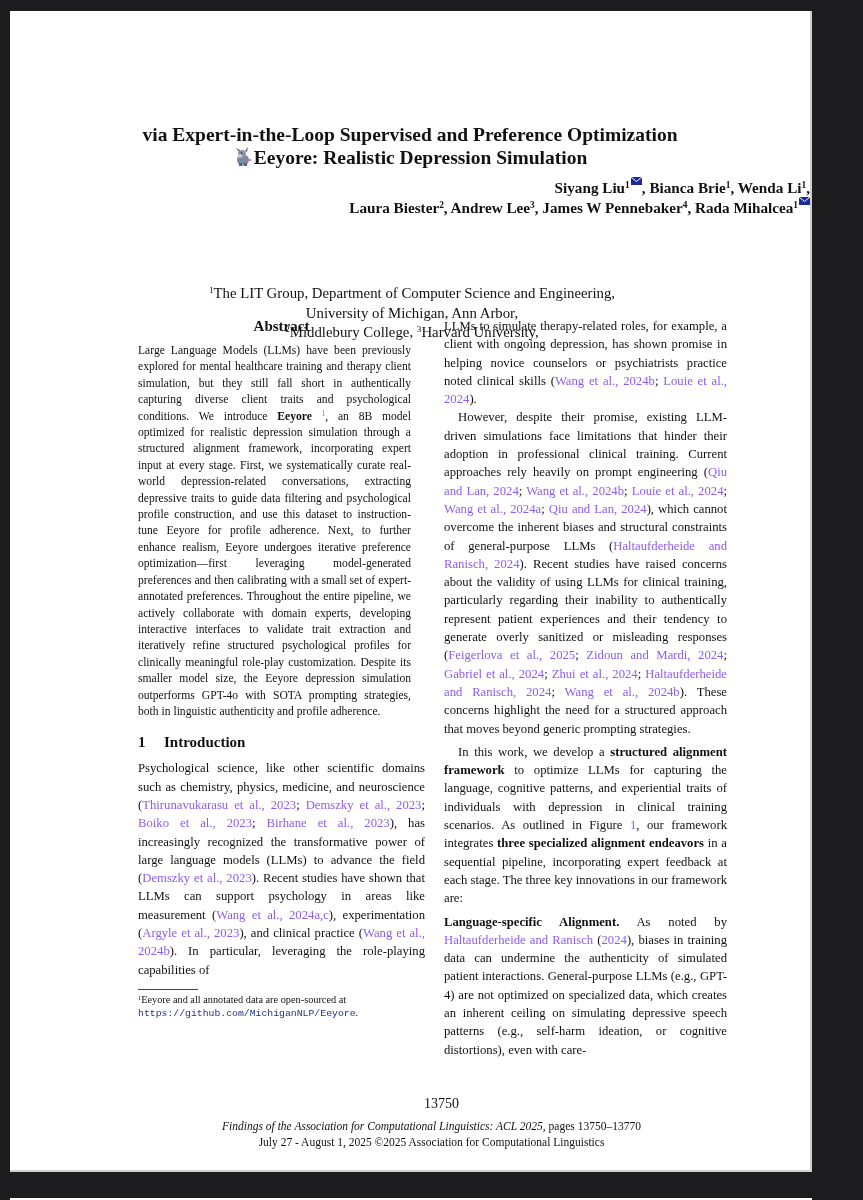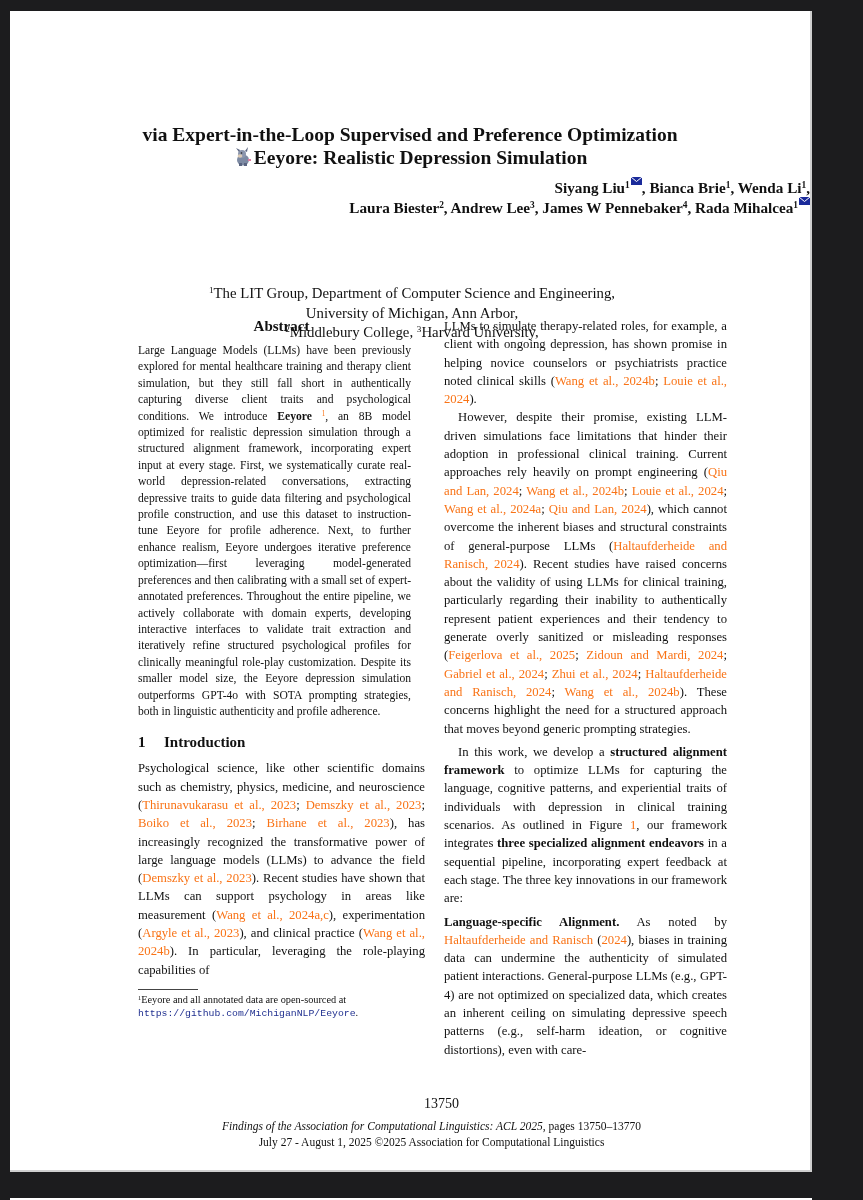--- a/index.html
+++ b/index.html
@@ -74,21 +74,21 @@
   #right-col { left: 444px; top: 317px; width: 283px; }
   .abstract-heading {
     text-align: center; font-weight: bold; font-size: 15px;
     margin: 0 0 7px 0; line-height: 20px;
   }
   .abstract-body { font-size: 11.6px; line-height: 16.4px; padding: 0 14px 0 0; text-align: justify;}
   .section-heading {
     font-weight: bold; font-size: 15px; margin: 12px 0 7px 0; line-height: 20px;
   }
   .section-heading .num { display: inline-block; width: 26px; }
-  .cite { color: #f97316; }
+  .cite { color: #8b5cf6; }
   .indent { text-indent: 14px; }
   .mt { margin-top: 5px !important; }
   .footnote-rule {
     width: 60px; border-top: 1px solid #444; margin: 10px 0 3px 0;
   }
   .footnote { font-size: 10.3px; line-height: 13.5px; text-align: left; }
   .mono { font-family: "Liberation Mono", "DejaVu Sans Mono", monospace; color: #1f2f8f; font-size: 9.8px; }
   .page-number {
     position: absolute; left: 0; right: 0; top: 1096px;
     text-align: center; font-size: 14px; padding-left: 20px;

